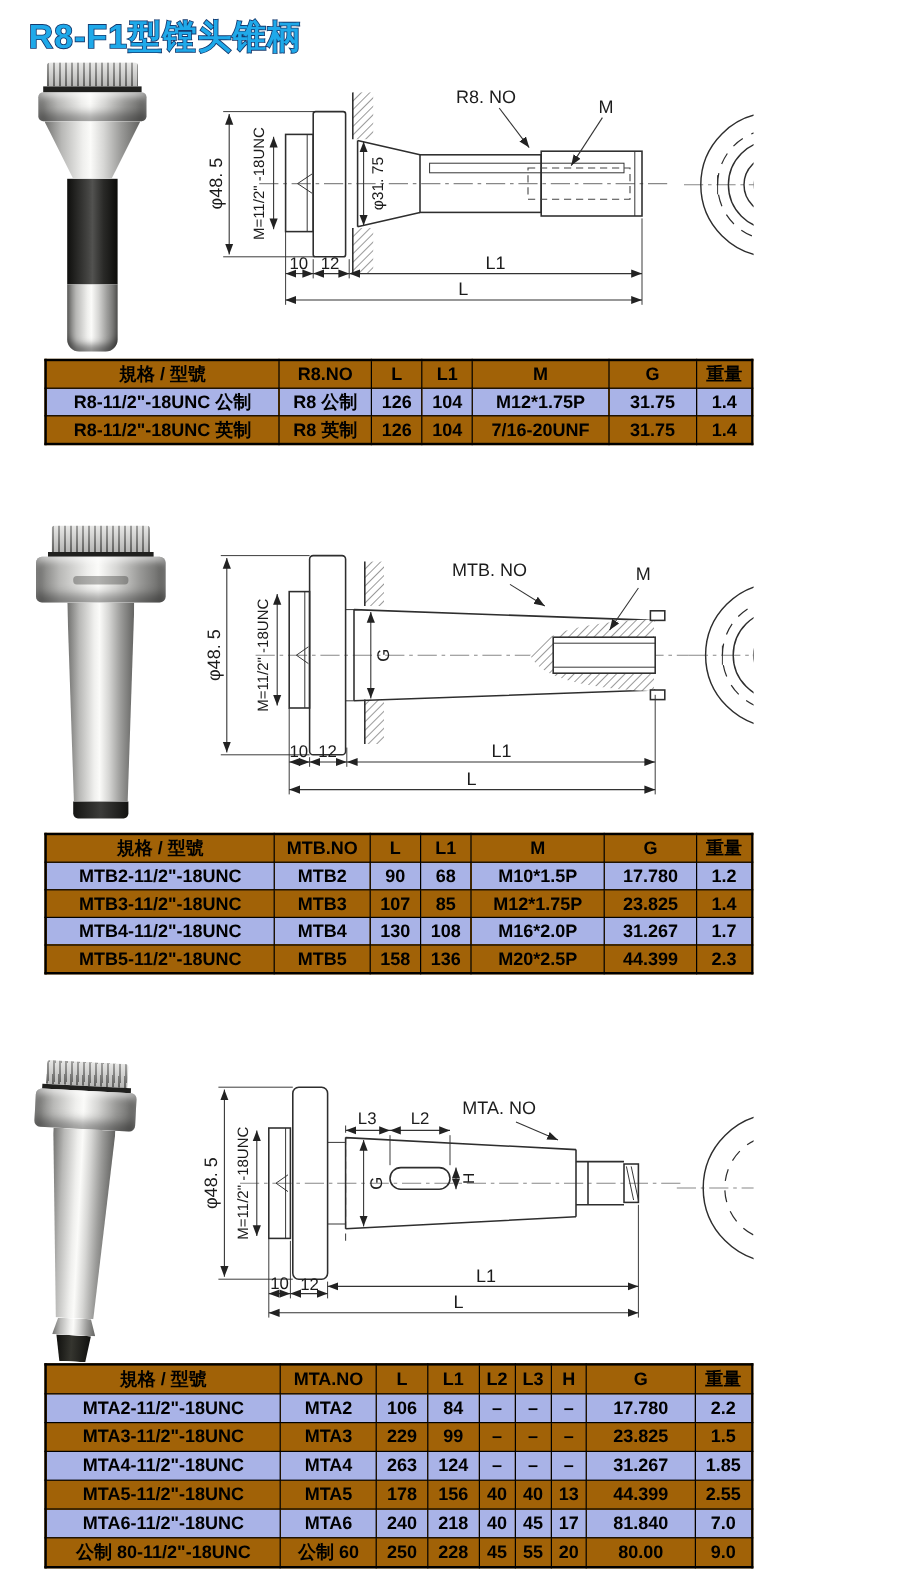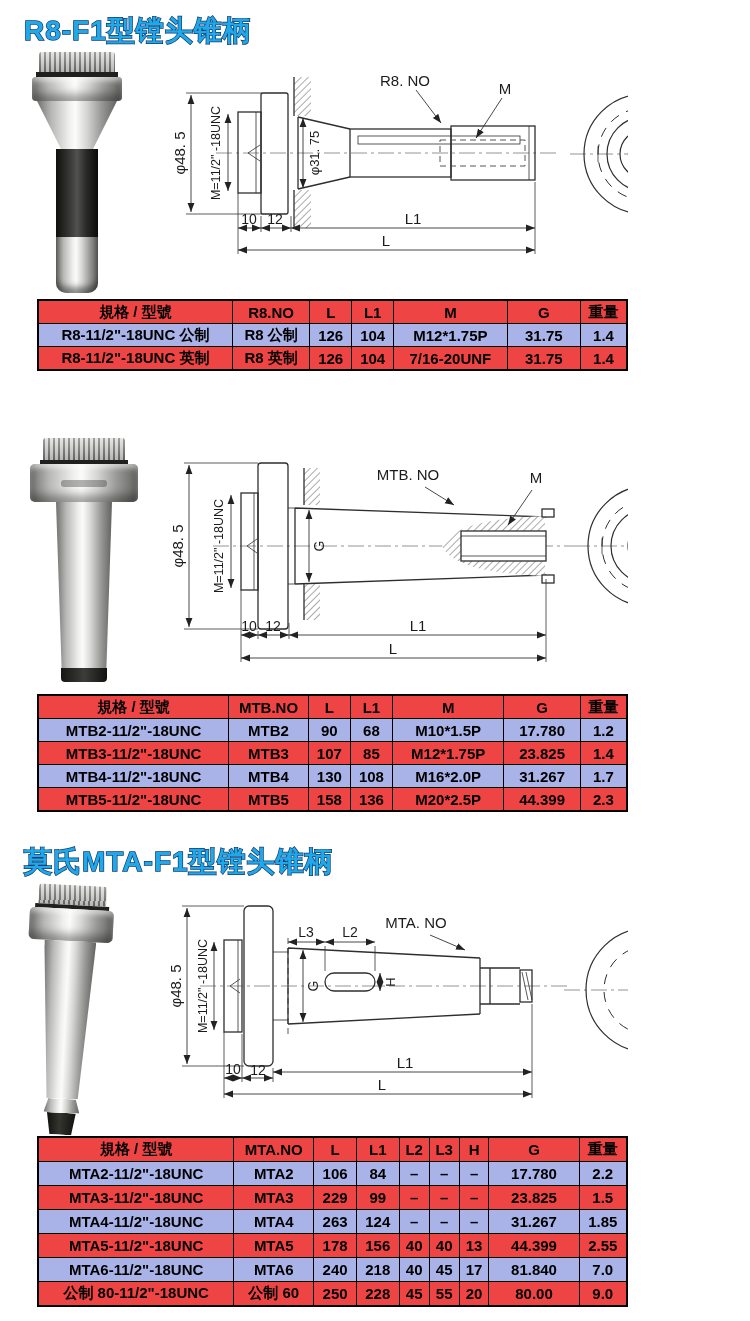--- a/index.html
+++ b/index.html
@@ -56,21 +56,21 @@
   .cl{stroke:#888;stroke-width:.9;fill:none;stroke-dasharray:16 4 3 4;}
   .dash{stroke:#444;stroke-width:.9;fill:none;stroke-dasharray:6 4;}
   .ldr{stroke:#333;stroke-width:.9;fill:none;}
   .hatchrect{fill:url(#hatch);stroke:none;}
   .dt{font-family:"Liberation Sans",sans-serif;fill:#1c1c1c;}
   .f15{font-size:15px}.f14{font-size:14px}.f13{font-size:13px}.f12{font-size:12.5px}
   .dcircle{fill:none;stroke:#2e2e2e;stroke-width:1.2;}
   .dcdash{fill:none;stroke:#2e2e2e;stroke-width:1;stroke-dasharray:10 8;}
 
   
-  .spec{position:absolute;left:37px;border-collapse:collapse;table-layout:fixed;background:#ef4444;border:2px solid #000;}
+  .spec{position:absolute;left:37px;border-collapse:collapse;table-layout:fixed;background:#a16207;border:2px solid #000;}
   .spec th,.spec td{border:1px solid #000;text-align:center;font-weight:bold;font-size:15px;
                     padding:0;color:#000;overflow:hidden;white-space:nowrap;}
   .spec1{top:299px}.spec2{top:694px}.spec3{top:1136px}
   .spec1 th,.spec1 td,.spec2 th,.spec2 td{height:22px;}
   .spec3 th,.spec3 td{height:23px;}
   .spec tr.hl td{background:#a9b3e7;}
 </style>
 </head>
 <body>
 
@@ -344,21 +344,20 @@
           <td>MTB5</td>
           <td>158</td>
           <td>136</td>
           <td>M20*2.5P</td>
           <td>44.399</td>
           <td>2.3</td>
         </tr>
       </tbody>
     </table>
 
-  <h1 class="title t3">莫氏MTA-F1型镗头锥柄</h1>
 
   <div class="photo p3">
     <div class="tilt">
       <div class="ph-thread threadtex"></div>
       <div class="ph-ring darkring"></div>
       <div class="ph-flange metal flangeshadow"></div>
       <div class="ph-taper metal"></div>
       <div class="ph-tangneck metal"></div>
       <div class="ph-tang"></div>
     </div>

